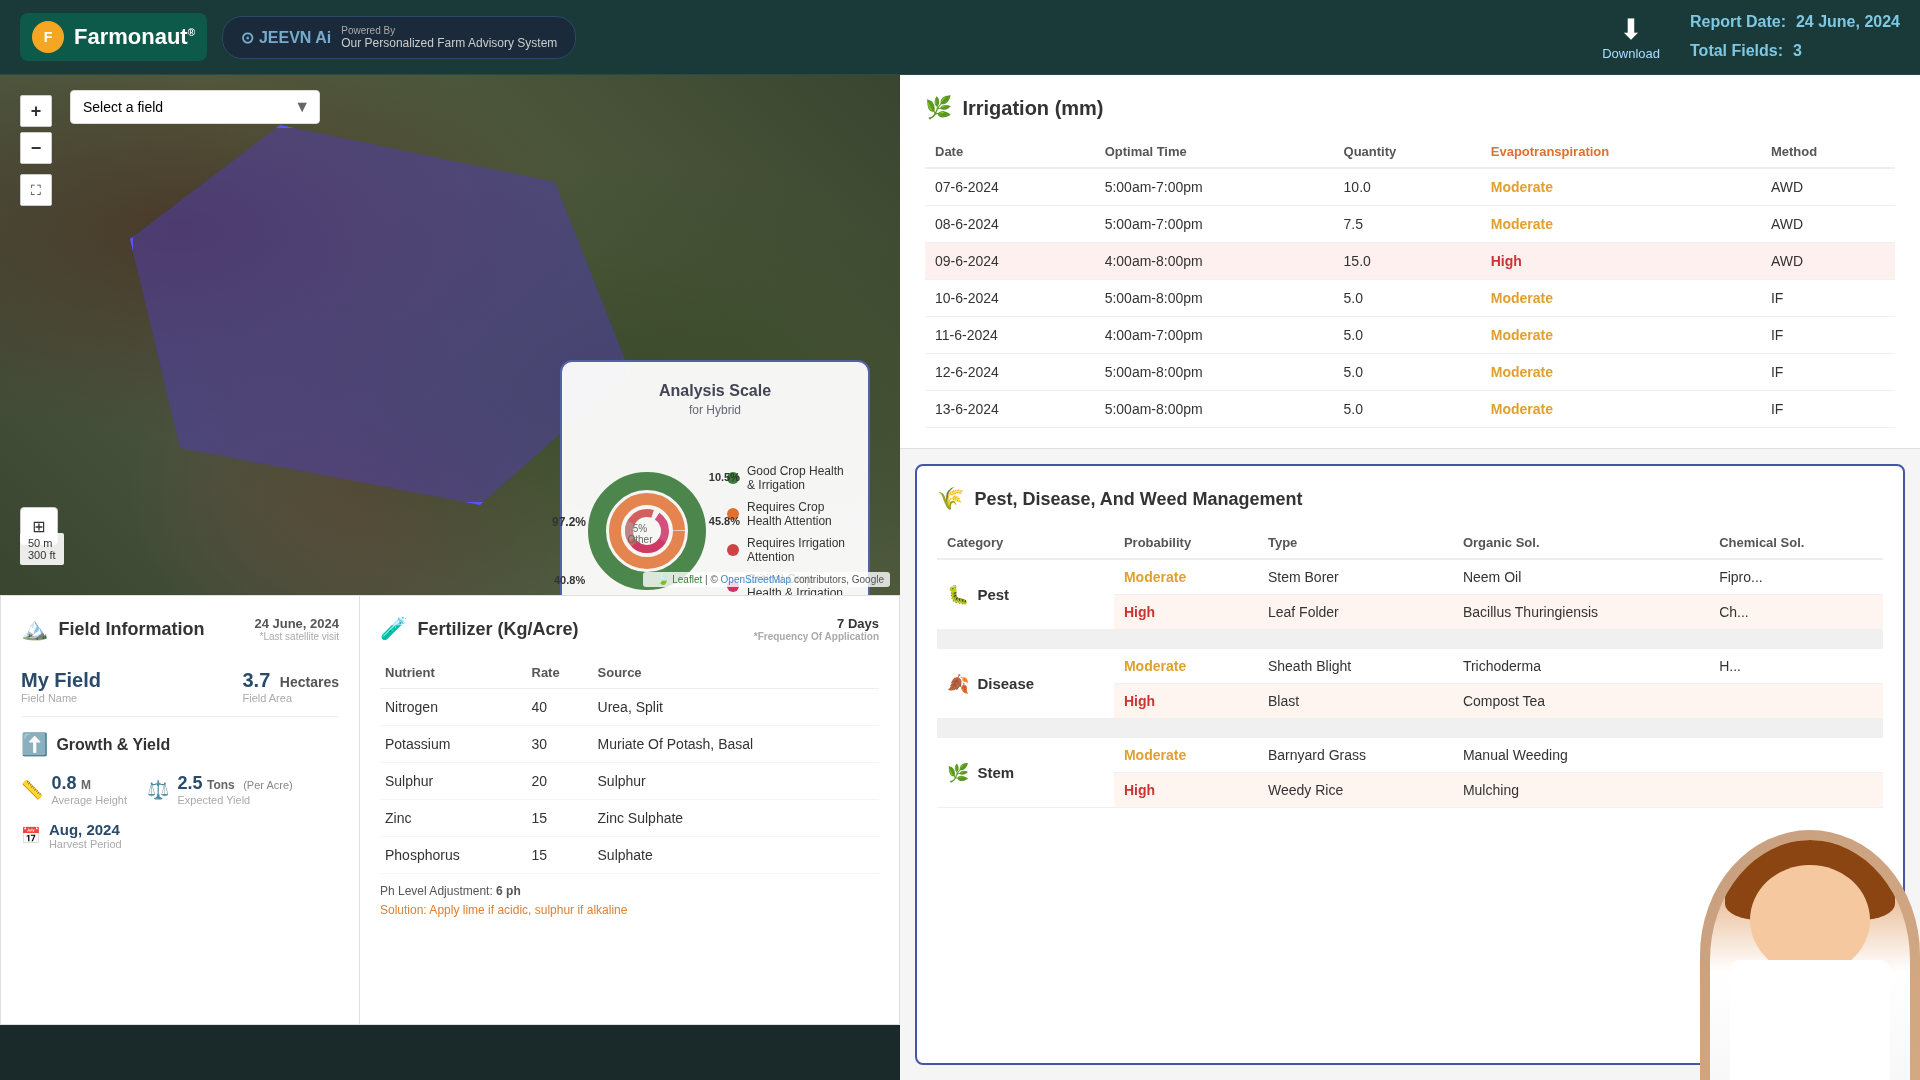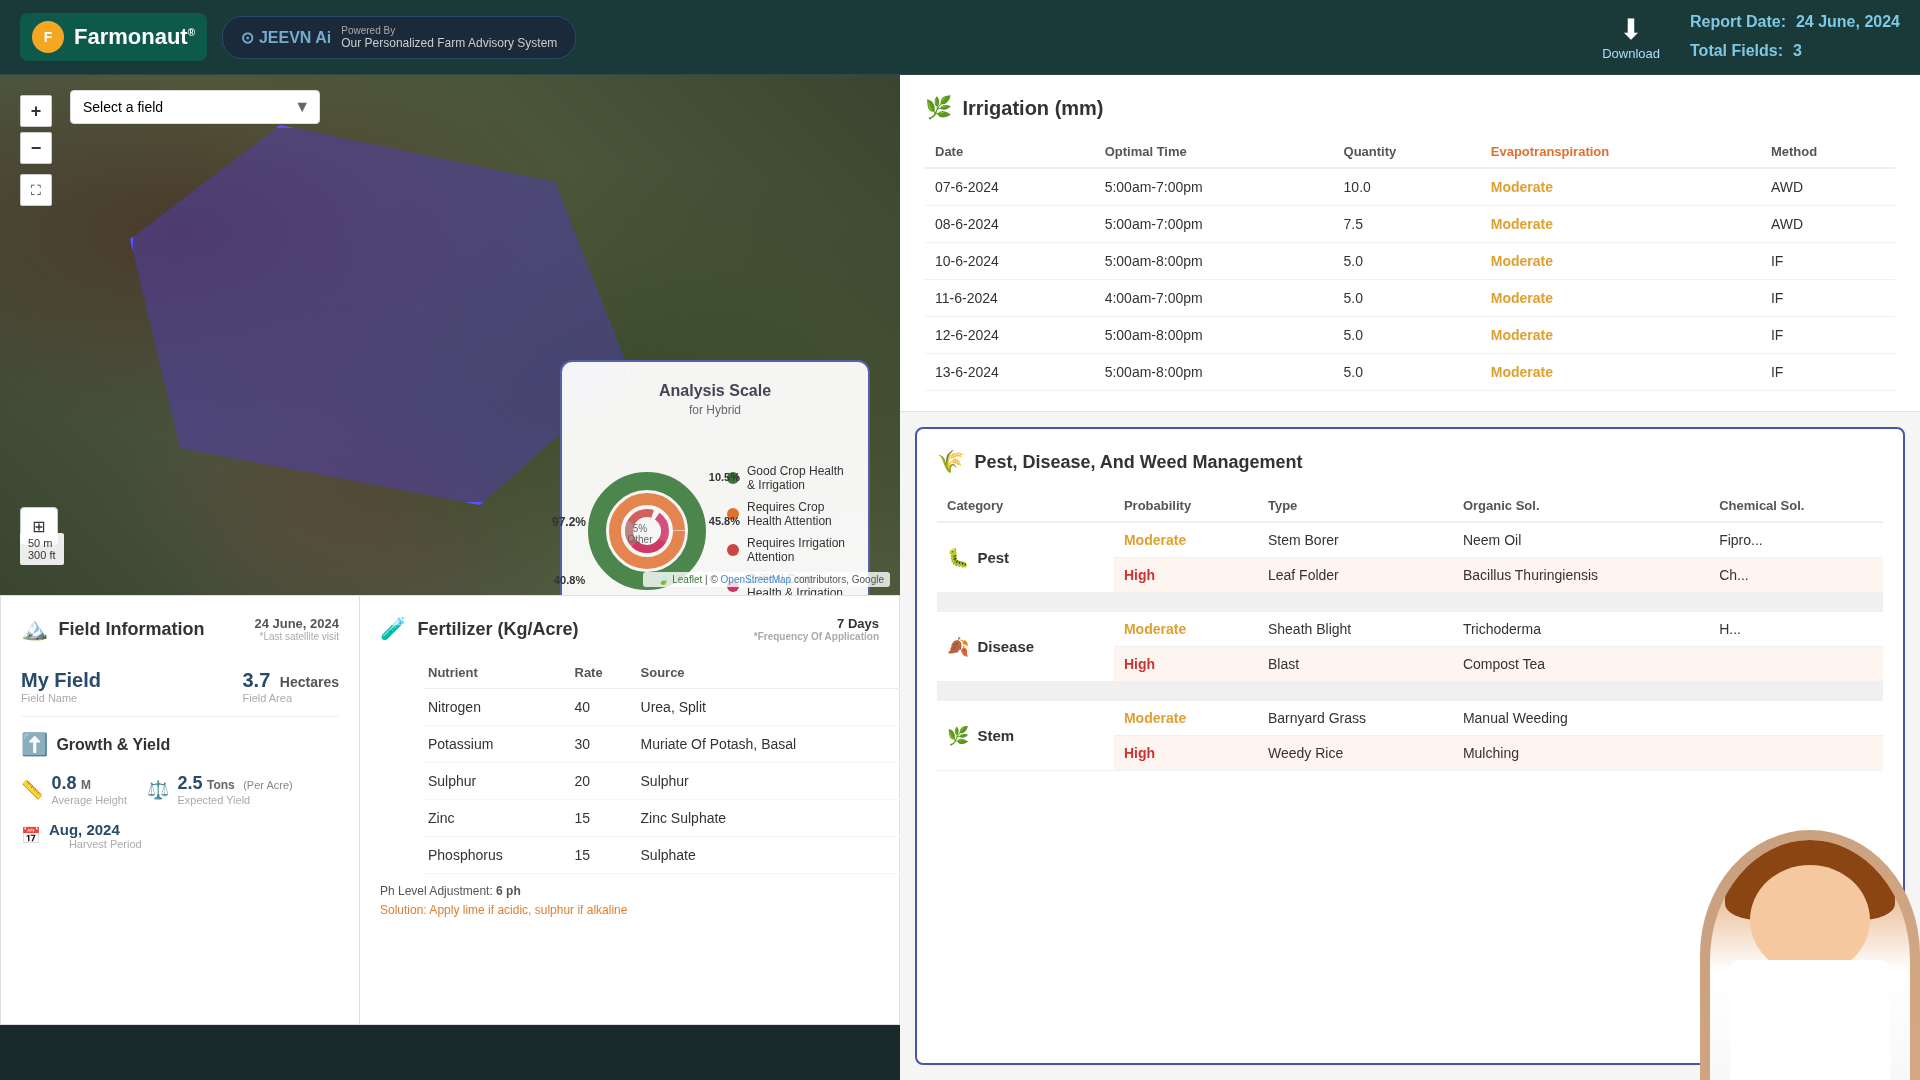--- a/index.html
+++ b/index.html
@@ -91,29 +91,29 @@
     .growth-title { font-size: 16px; font-weight: bold; color: #333; }
     .growth-metrics { display: flex; gap: 20px; margin-bottom: 15px; }
     .metric { display: flex; align-items: center; gap: 8px; }
     .metric-icon { font-size: 18px; color: #555; }
     .metric-val { font-size: 18px; font-weight: bold; color: #2a4a6a; }
     .metric-unit { font-size: 12px; color: #666; font-weight: bold; }
     .metric-label { font-size: 11px; color: #aaa; }
     .harvest-row { display: flex; align-items: center; gap: 8px; }
     .harvest-icon { font-size: 16px; color: #555; }
     .harvest-val { font-size: 15px; font-weight: bold; color: #2a4a6a; }
-    .harvest-label { font-size: 11px; color: #aaa; margin-left: 20px; }
+    .harvest-label { font-size: 11px; color: #aaa; }
 
     
     .fertilizer-card { background: white; padding: 20px; flex: 1; border: 1px solid #e0e0e0; border-left: none; }
     .fertilizer-header { display: flex; justify-content: space-between; align-items: flex-start; margin-bottom: 15px; }
     .fertilizer-title-area { display: flex; align-items: center; gap: 10px; }
     .fertilizer-days { text-align: right; font-size: 13px; font-weight: bold; color: #333; }
     .fertilizer-days-sub { font-size: 10px; color: #aaa; }
-    table.fert-table { width: 100%; border-collapse: collapse; font-size: 14px; margin-left: 43px; }
+    table.fert-table { width: 100%; border-collapse: collapse; font-size: 14px; }
     .fert-table th { text-align: left; padding: 8px 5px; color: #555; font-size: 13px; border-bottom: 1px solid #eee; }
     .fert-table td { padding: 10px 5px; border-bottom: 1px solid #f5f5f5; color: #333; }
     .ph-note { font-size: 12px; color: #555; margin-top: 10px; }
     .solution-note { font-size: 12px; color: #e08030; margin-top: 5px; }
 
     
     #right-panel { flex: 1; display: flex; flex-direction: column; background: #f5f5f5; }
 
     
     .irrigation-section { background: white; padding: 20px 25px; border-bottom: 1px solid #e0e0e0; }
@@ -411,20 +411,27 @@
     <td class="moderate">Moderate</td>
     <td>AWD</td>
   </tr>
             <tr>
     <td>08-6-2024</td>
     <td>5:00am-7:00pm</td>
     <td>7.5</td>
     <td class="moderate">Moderate</td>
     <td>AWD</td>
   </tr>
+            <tr class="highlight">
+    <td>09-6-2024</td>
+    <td>4:00am-8:00pm</td>
+    <td>15.0</td>
+    <td class="high">High</td>
+    <td>AWD</td>
+  </tr>
             <tr>
     <td>10-6-2024</td>
     <td>5:00am-8:00pm</td>
     <td>5.0</td>
     <td class="moderate">Moderate</td>
     <td>IF</td>
   </tr>
             <tr>
     <td>11-6-2024</td>
     <td>4:00am-7:00pm</td>

